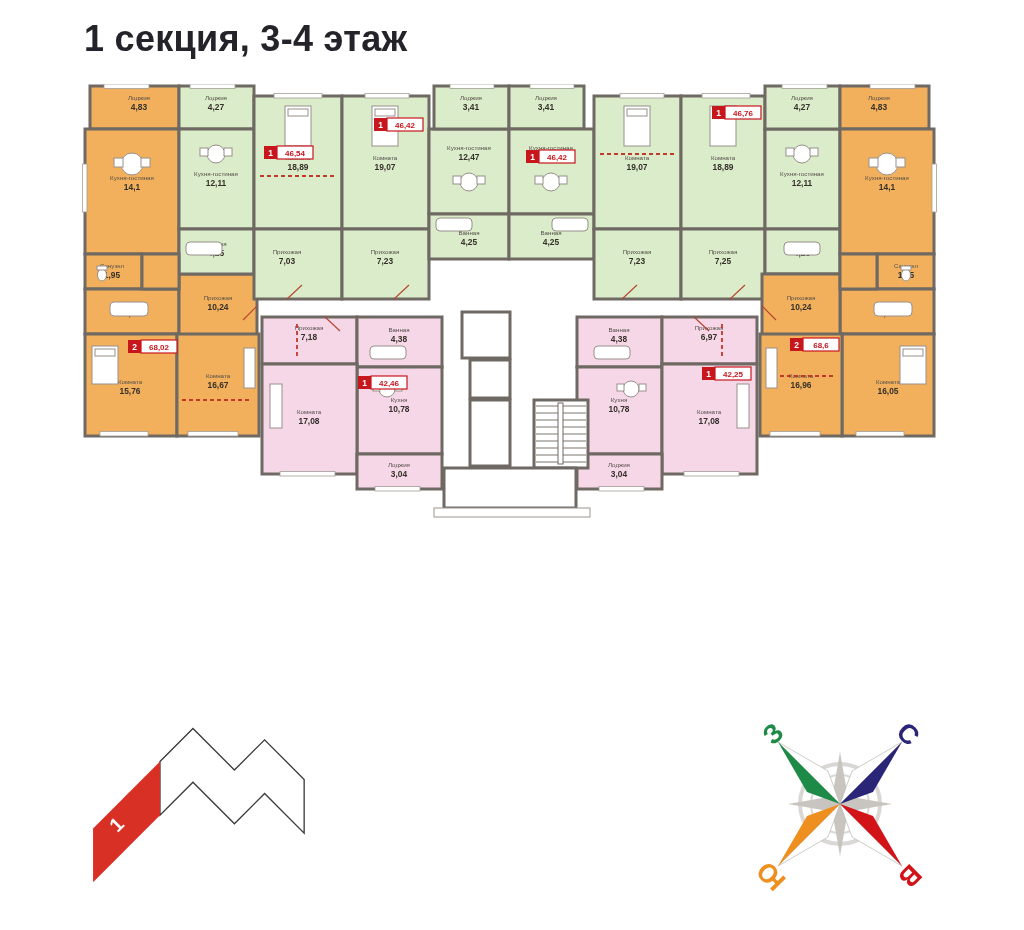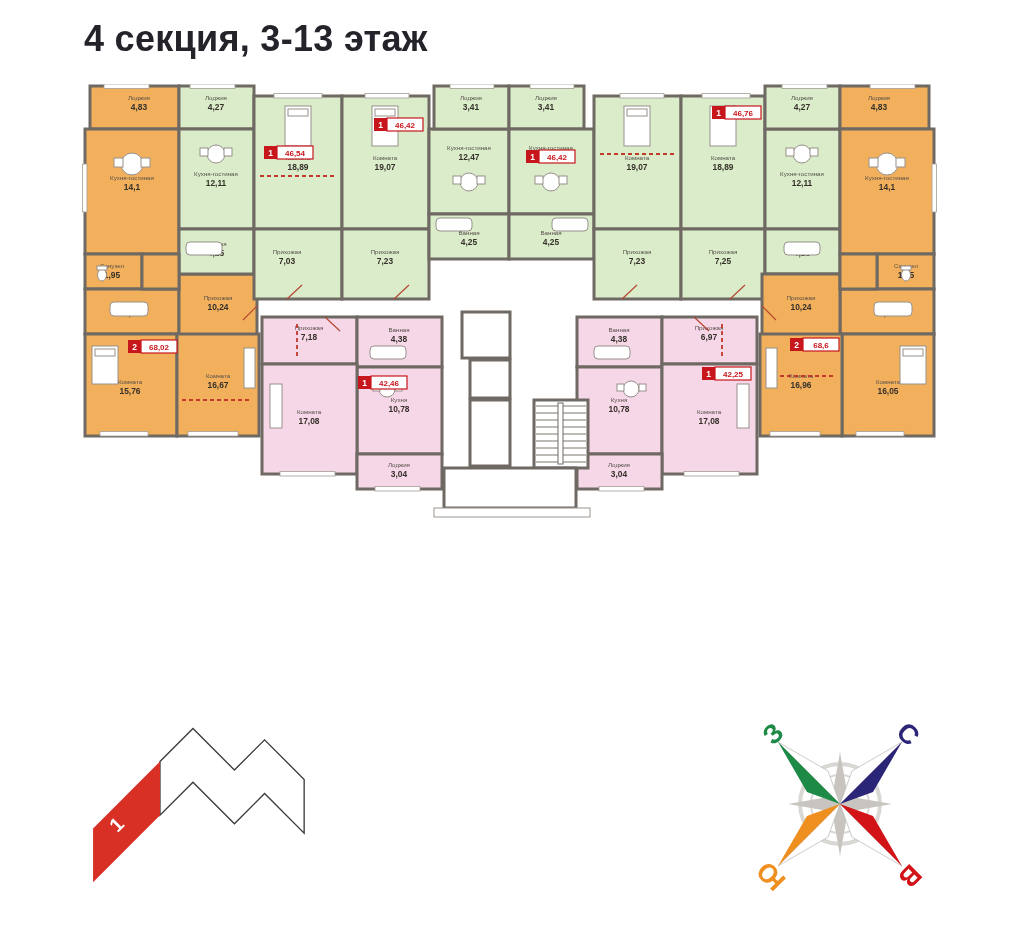--- a/index.html
+++ b/index.html
@@ -17,21 +17,21 @@
   .door{stroke:#B5432F;stroke-width:1.1;}
   .furn{fill:#fff;stroke:#97908a;stroke-width:1;}
   .stair{stroke:#7d776f;stroke-width:1;}
   .badge-num{font-size:8.5px;font-weight:700;fill:#fff;text-anchor:middle;}
   .badge-area{font-size:8px;font-weight:700;fill:#C8161D;text-anchor:middle;}
   .compass-letter{font-size:27px;font-weight:700;text-anchor:middle;}
 </style>
 </head>
 <body>
 
-<h1 class="page-title">4 секция, 3-13 этаж</h1>
+<h1 class="page-title">1 секция, 3-4 этаж</h1>
 
 <svg id="plan" width="860" height="440" viewBox="0 0 860 440">
 
   <g id="rooms-layer">
       <g>
         <rect x="8" y="2" width="89" height="43" fill="#F3B05C" stroke="#6F6963" stroke-width="3"></rect>
         <text x="57" y="16" class="rname">Лоджия</text>
         <text x="57" y="26" class="rarea">4,83</text>
       </g>
       <g>

